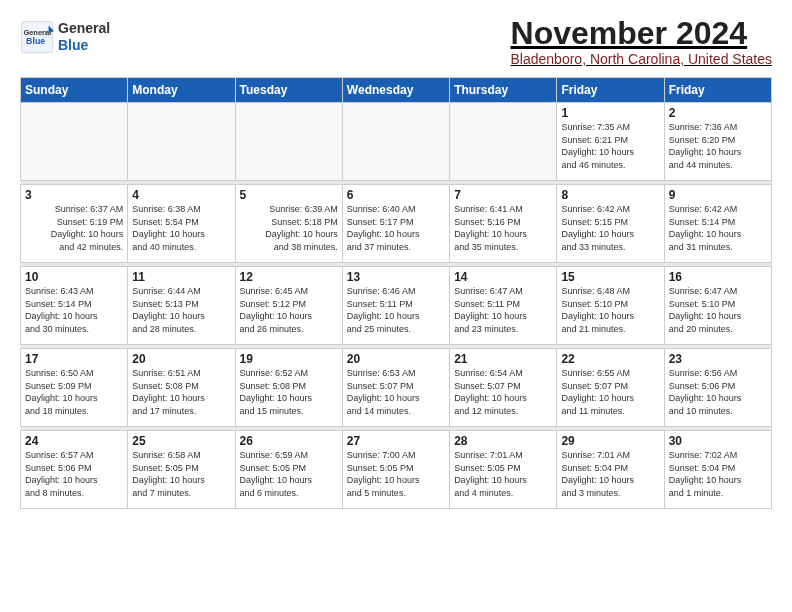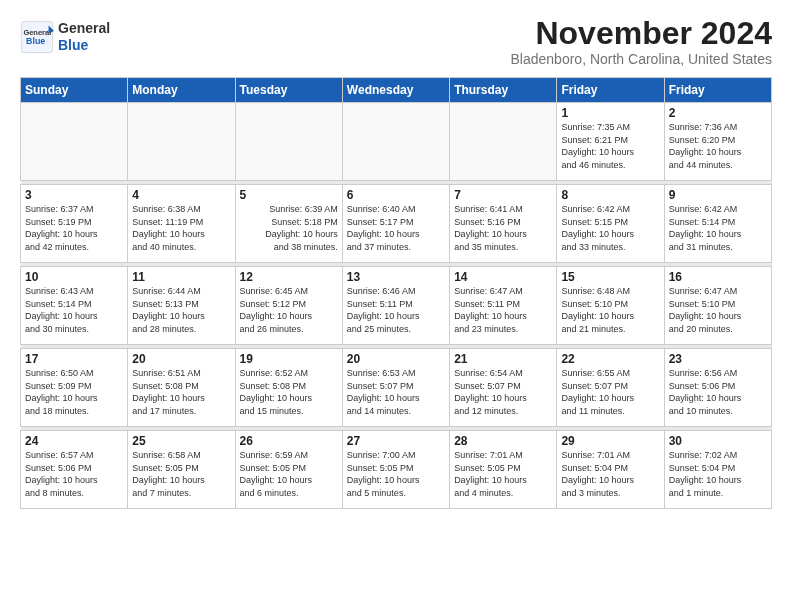--- a/index.html
+++ b/index.html
@@ -18,31 +18,32 @@
       align-items: flex-start;
       justify-content: space-between;
       margin-bottom: 10px;
     }
     .logo {
       display: flex;
       align-items: center;
       margin-top: 4px;
     }
     .title-block {
-      text-align: right;
+      text-align: left;
+      text-decoration: underline;
     }
     .month-title {
       font-size: 32px;
       font-weight: bold;
       color: #222;
       line-height: 1.1;
     }
     .subtitle {
       font-size: 14px;
-      color: #737373;
+      color: #7f1d1d;
     }
     .calendar {
       width: 100%;
       border-collapse: collapse;
       table-layout: fixed;
       padding-left: 9px;
     }
     .calendar th {
       background-color: #1a5fb4;
       color: #fff;
@@ -147,29 +148,29 @@
           <td></td>
           <td></td>
           <td></td>
           <td></td>
           <td></td>
           <td></td>
         </tr>
         <tr>
           <td>
             <span class="day-num">3</span>
-            <div class="day-info" style="white-space: pre-line;">Sunrise: 6:37 AM
+            <div class="day-info" style="white-space: pre-line; text-align: right;">Sunrise: 6:37 AM
 Sunset: 5:19 PM
 Daylight: 10 hours
 and 42 minutes.</div>
           </td>
           <td>
             <span class="day-num">4</span>
             <div class="day-info" style="white-space: pre-line;">Sunrise: 6:38 AM
-Sunset: 11:19 PM
+Sunset: 5:54 PM
 Daylight: 10 hours
 and 40 minutes.</div>
           </td>
           <td>
             <span class="day-num">5</span>
             <div class="day-info" style="white-space: pre-line; text-align: right;">Sunrise: 6:39 AM
 Sunset: 5:18 PM
 Daylight: 10 hours
 and 38 minutes.</div>
           </td>

